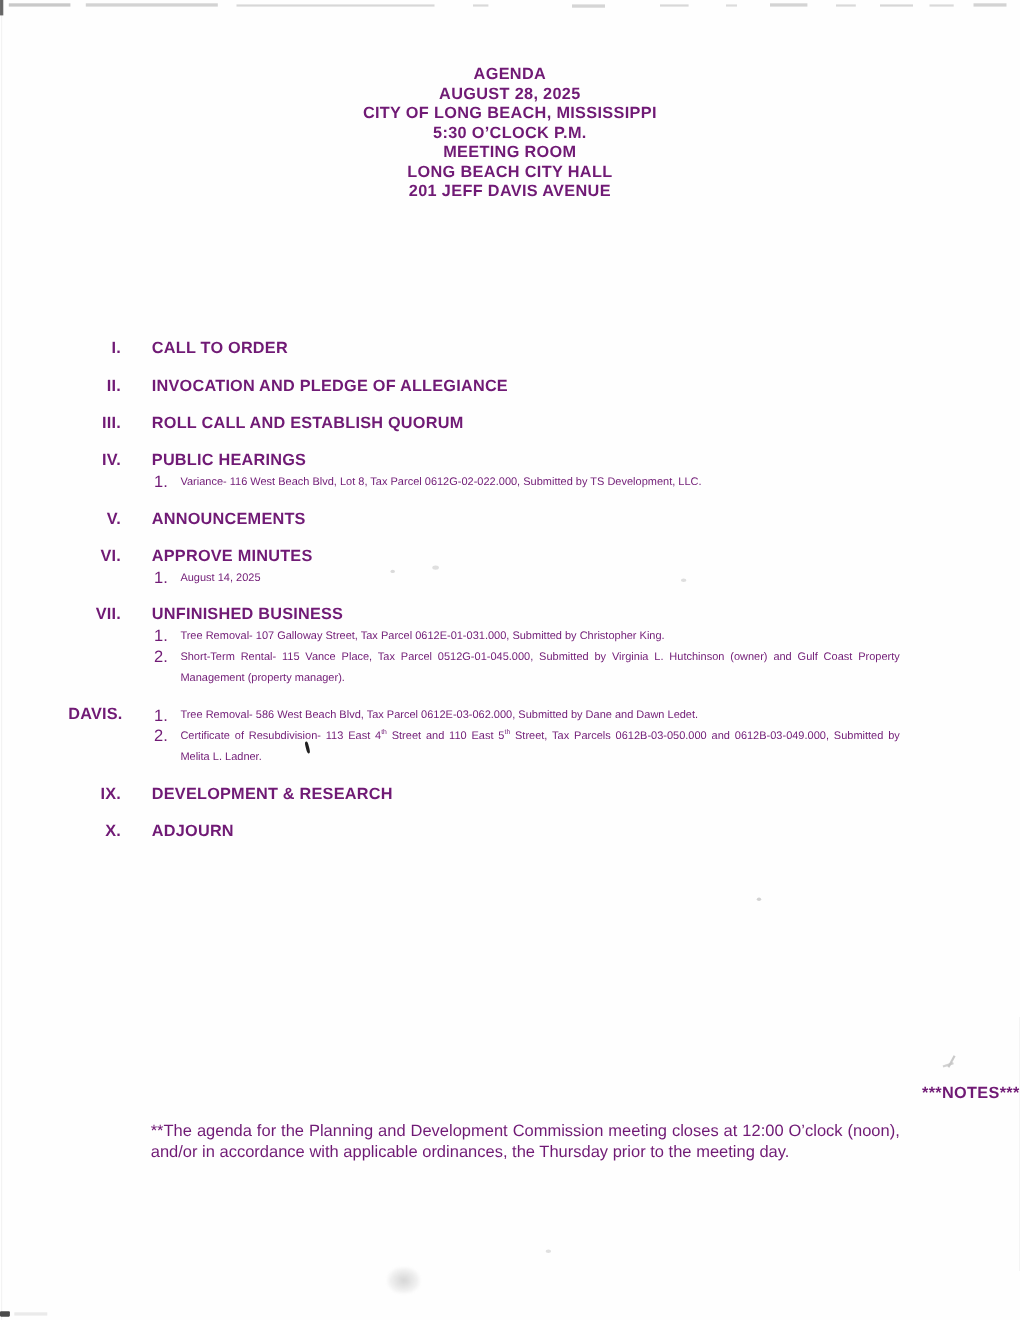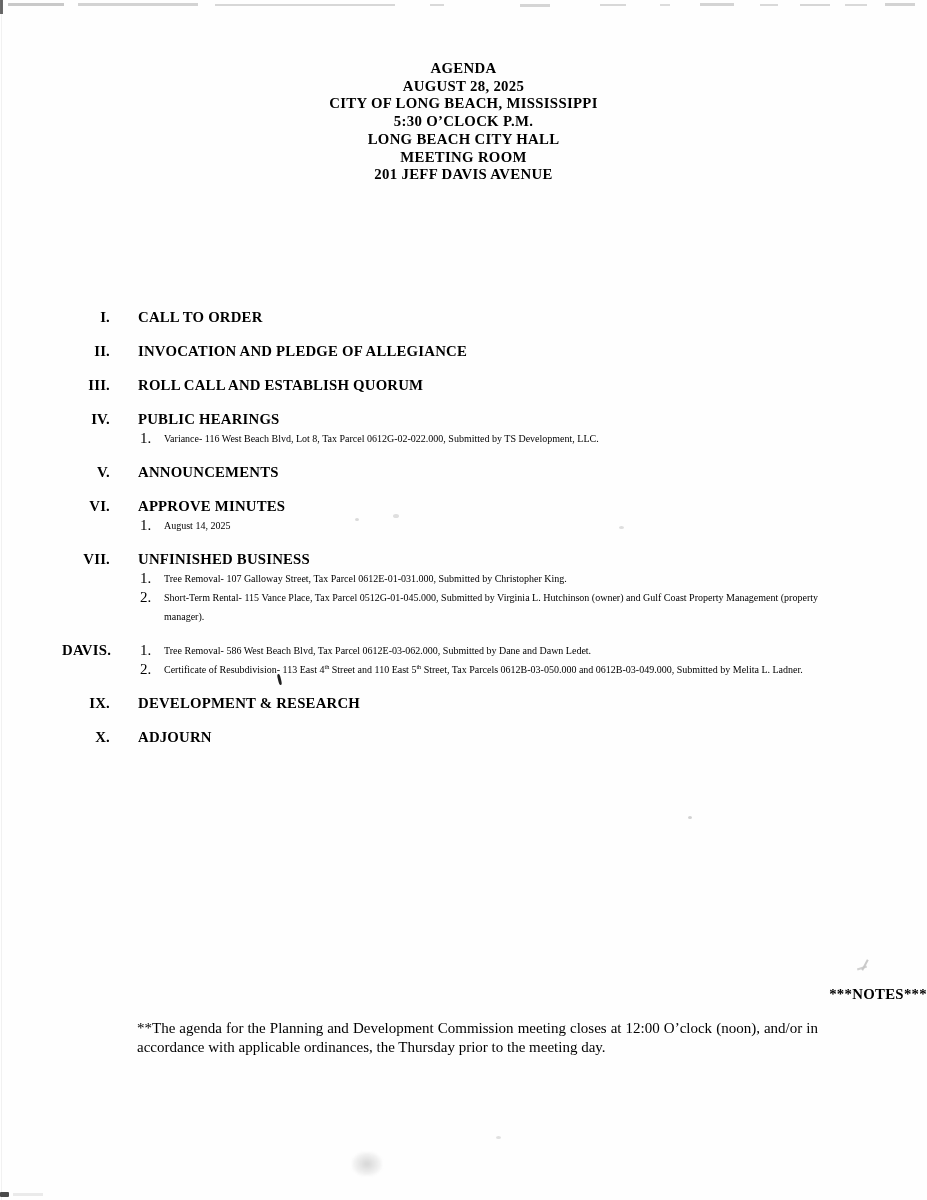--- a/index.html
+++ b/index.html
@@ -1,22 +1,22 @@
 <!DOCTYPE html>
 <html><head>
 <meta charset="utf-8">
 <style>
   html,body{margin:0;padding:0;background:#e8e8e8;}
   .page{
     position:relative;
     width:927px;height:1200px;
     margin:0 auto;
     background:#fefefe;
-    color:#000000;
-    font-family:Liberation Serif, serif;
+    color:#701a75;
+    font-family:Liberation Sans, sans-serif;
     overflow:hidden;
   }
   
   .doc-header{
     position:absolute;top:60px;left:0;right:0;
     text-align:center;
     font-weight:700;
     font-size:14.8px;
     line-height:17.7px;
     letter-spacing:.3px;
@@ -85,22 +85,22 @@
 
     <div class="mark" style="left:0;top:1192px;width:9px;height:5px;background:#4a4a4a;border-radius:1px;"></div>
     <div class="mark" style="left:13px;top:1193px;width:30px;height:3px;background:rgba(0,0,0,0.08);"></div>
   </div>
 
   <header class="doc-header">
     <div>AGENDA</div>
     <div>AUGUST 28, 2025</div>
     <div>CITY OF LONG BEACH, MISSISSIPPI</div>
     <div>5:30 O’CLOCK P.M.</div>
+    <div>MEETING ROOM</div>
     <div>LONG BEACH CITY HALL</div>
-    <div>MEETING ROOM</div>
     <div>201 JEFF DAVIS AVENUE</div>
   </header>
 
   <main class="agenda">
 
     <div class="agenda-item">
       <div class="numeral">I.</div>
       <div class="item-content">
           <div class="item-title">CALL TO ORDER</div>
         </div>

